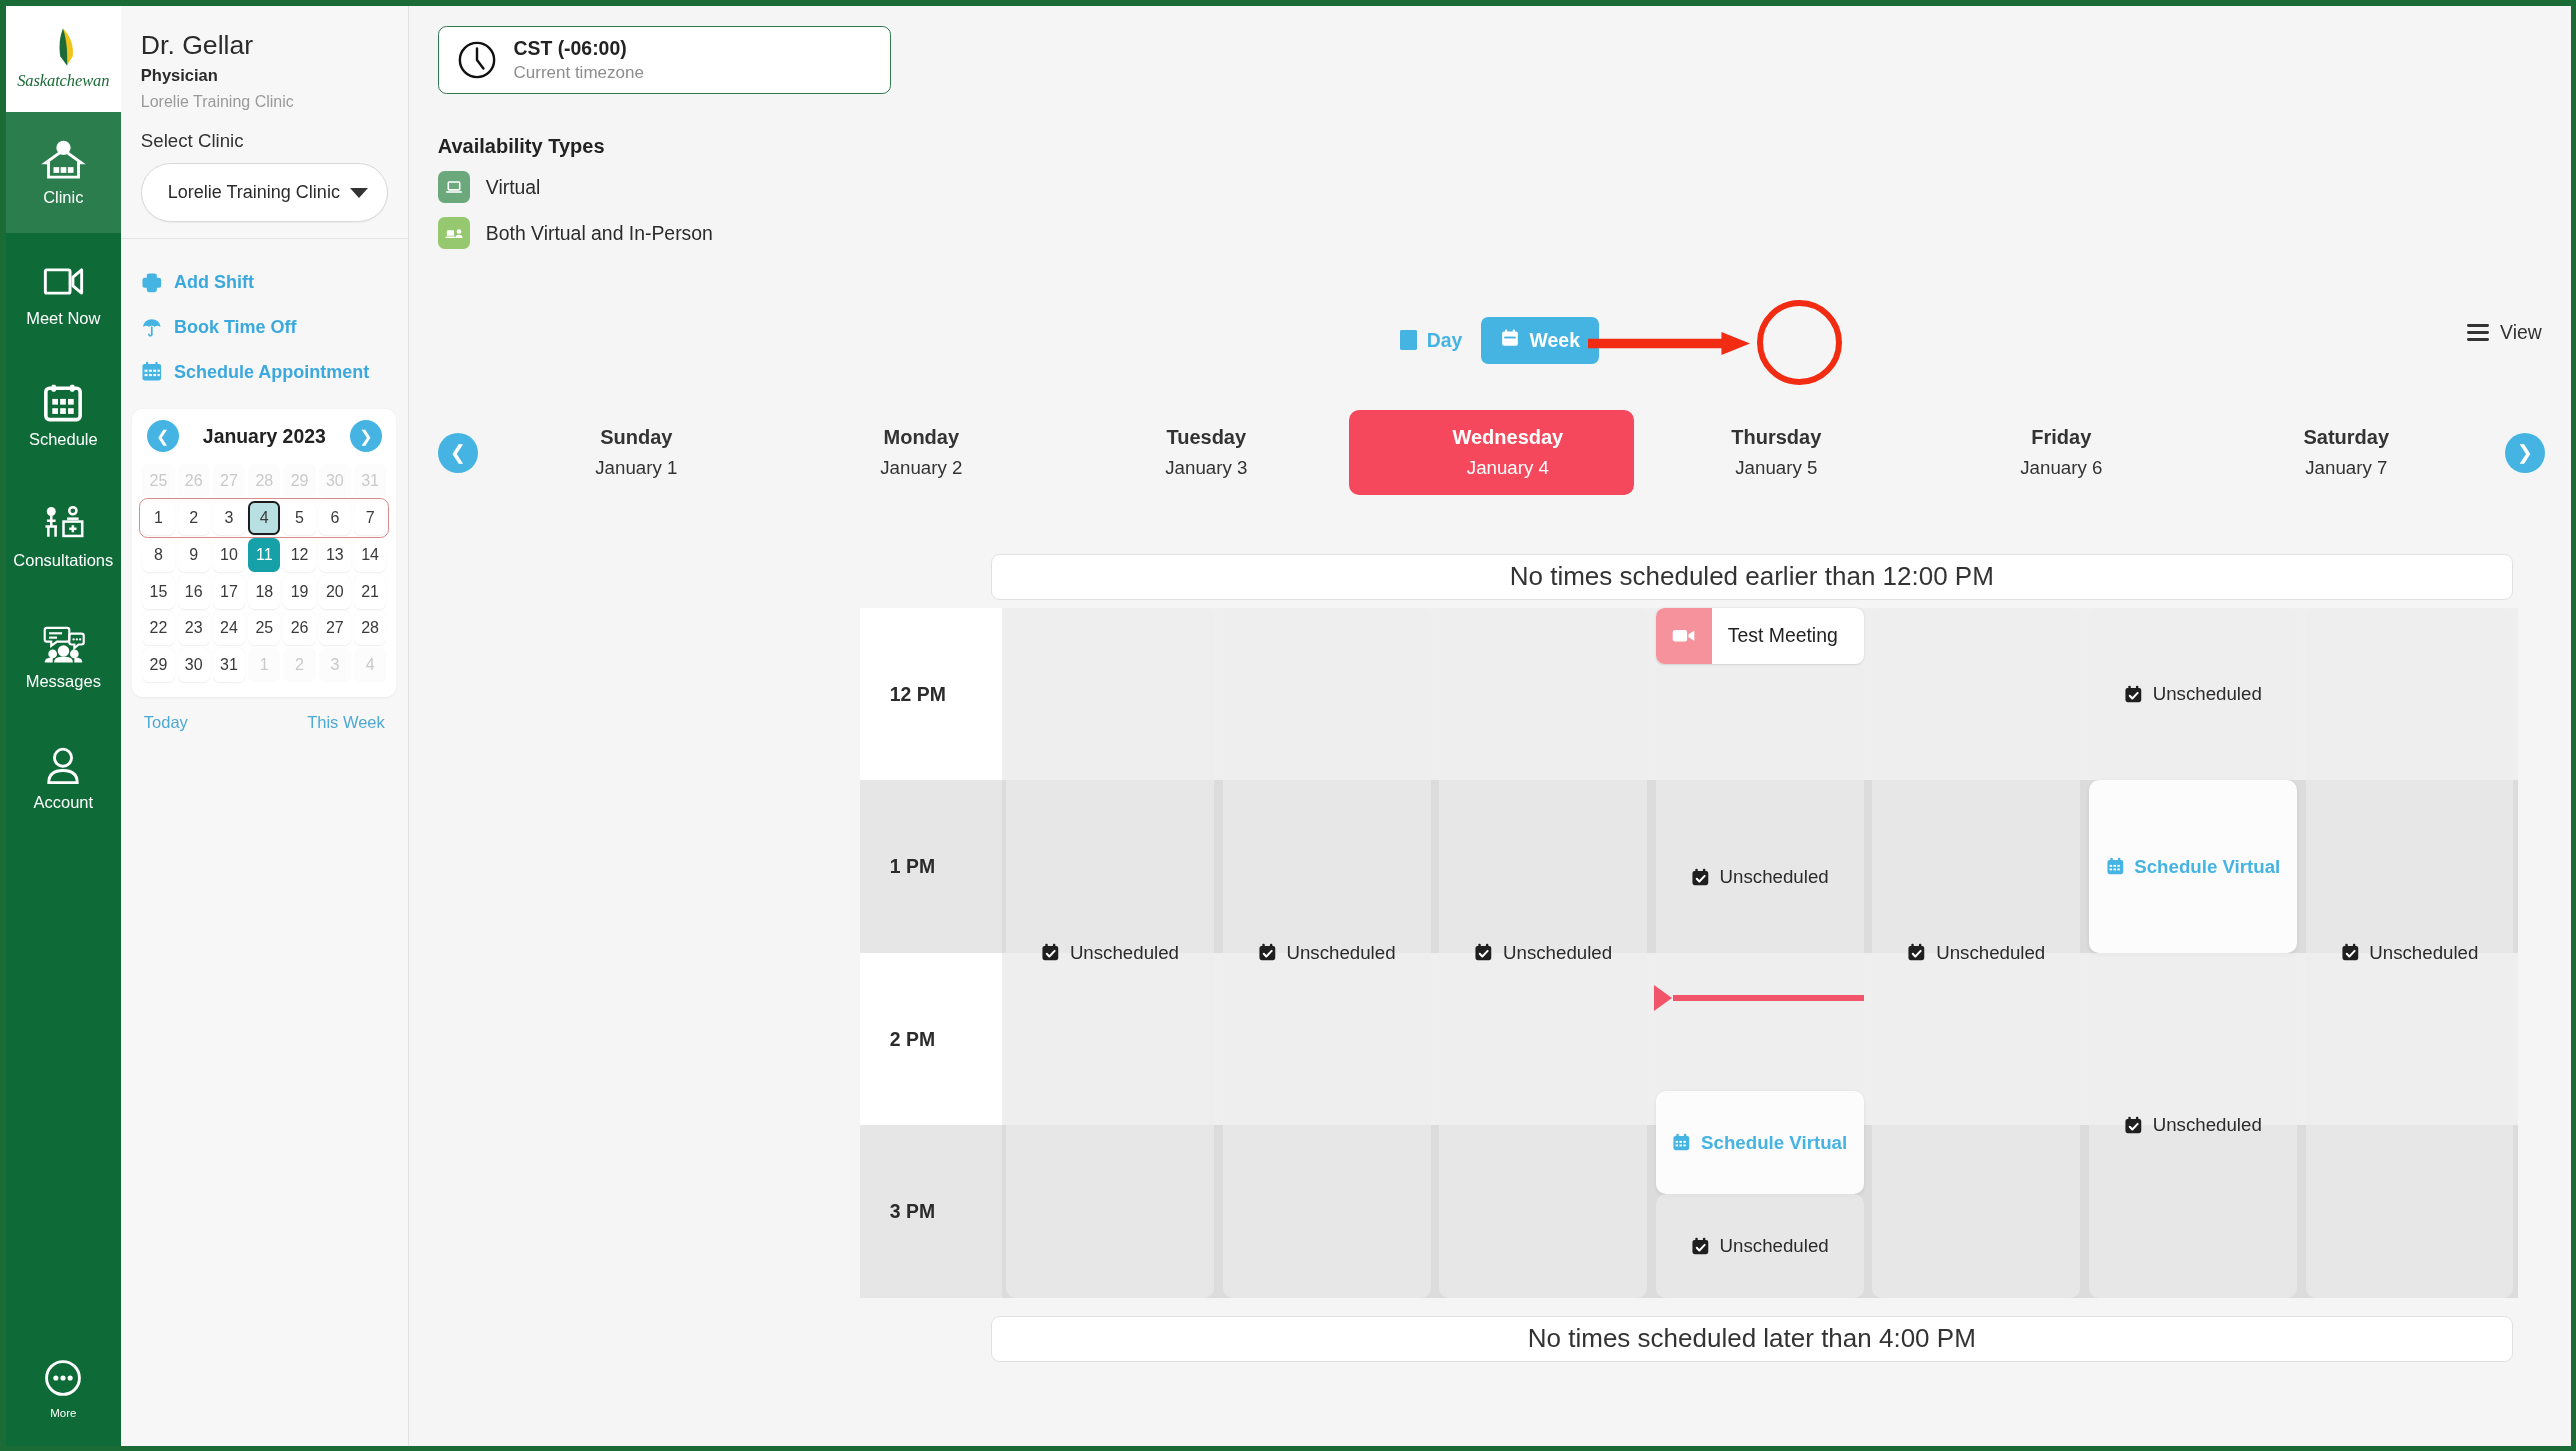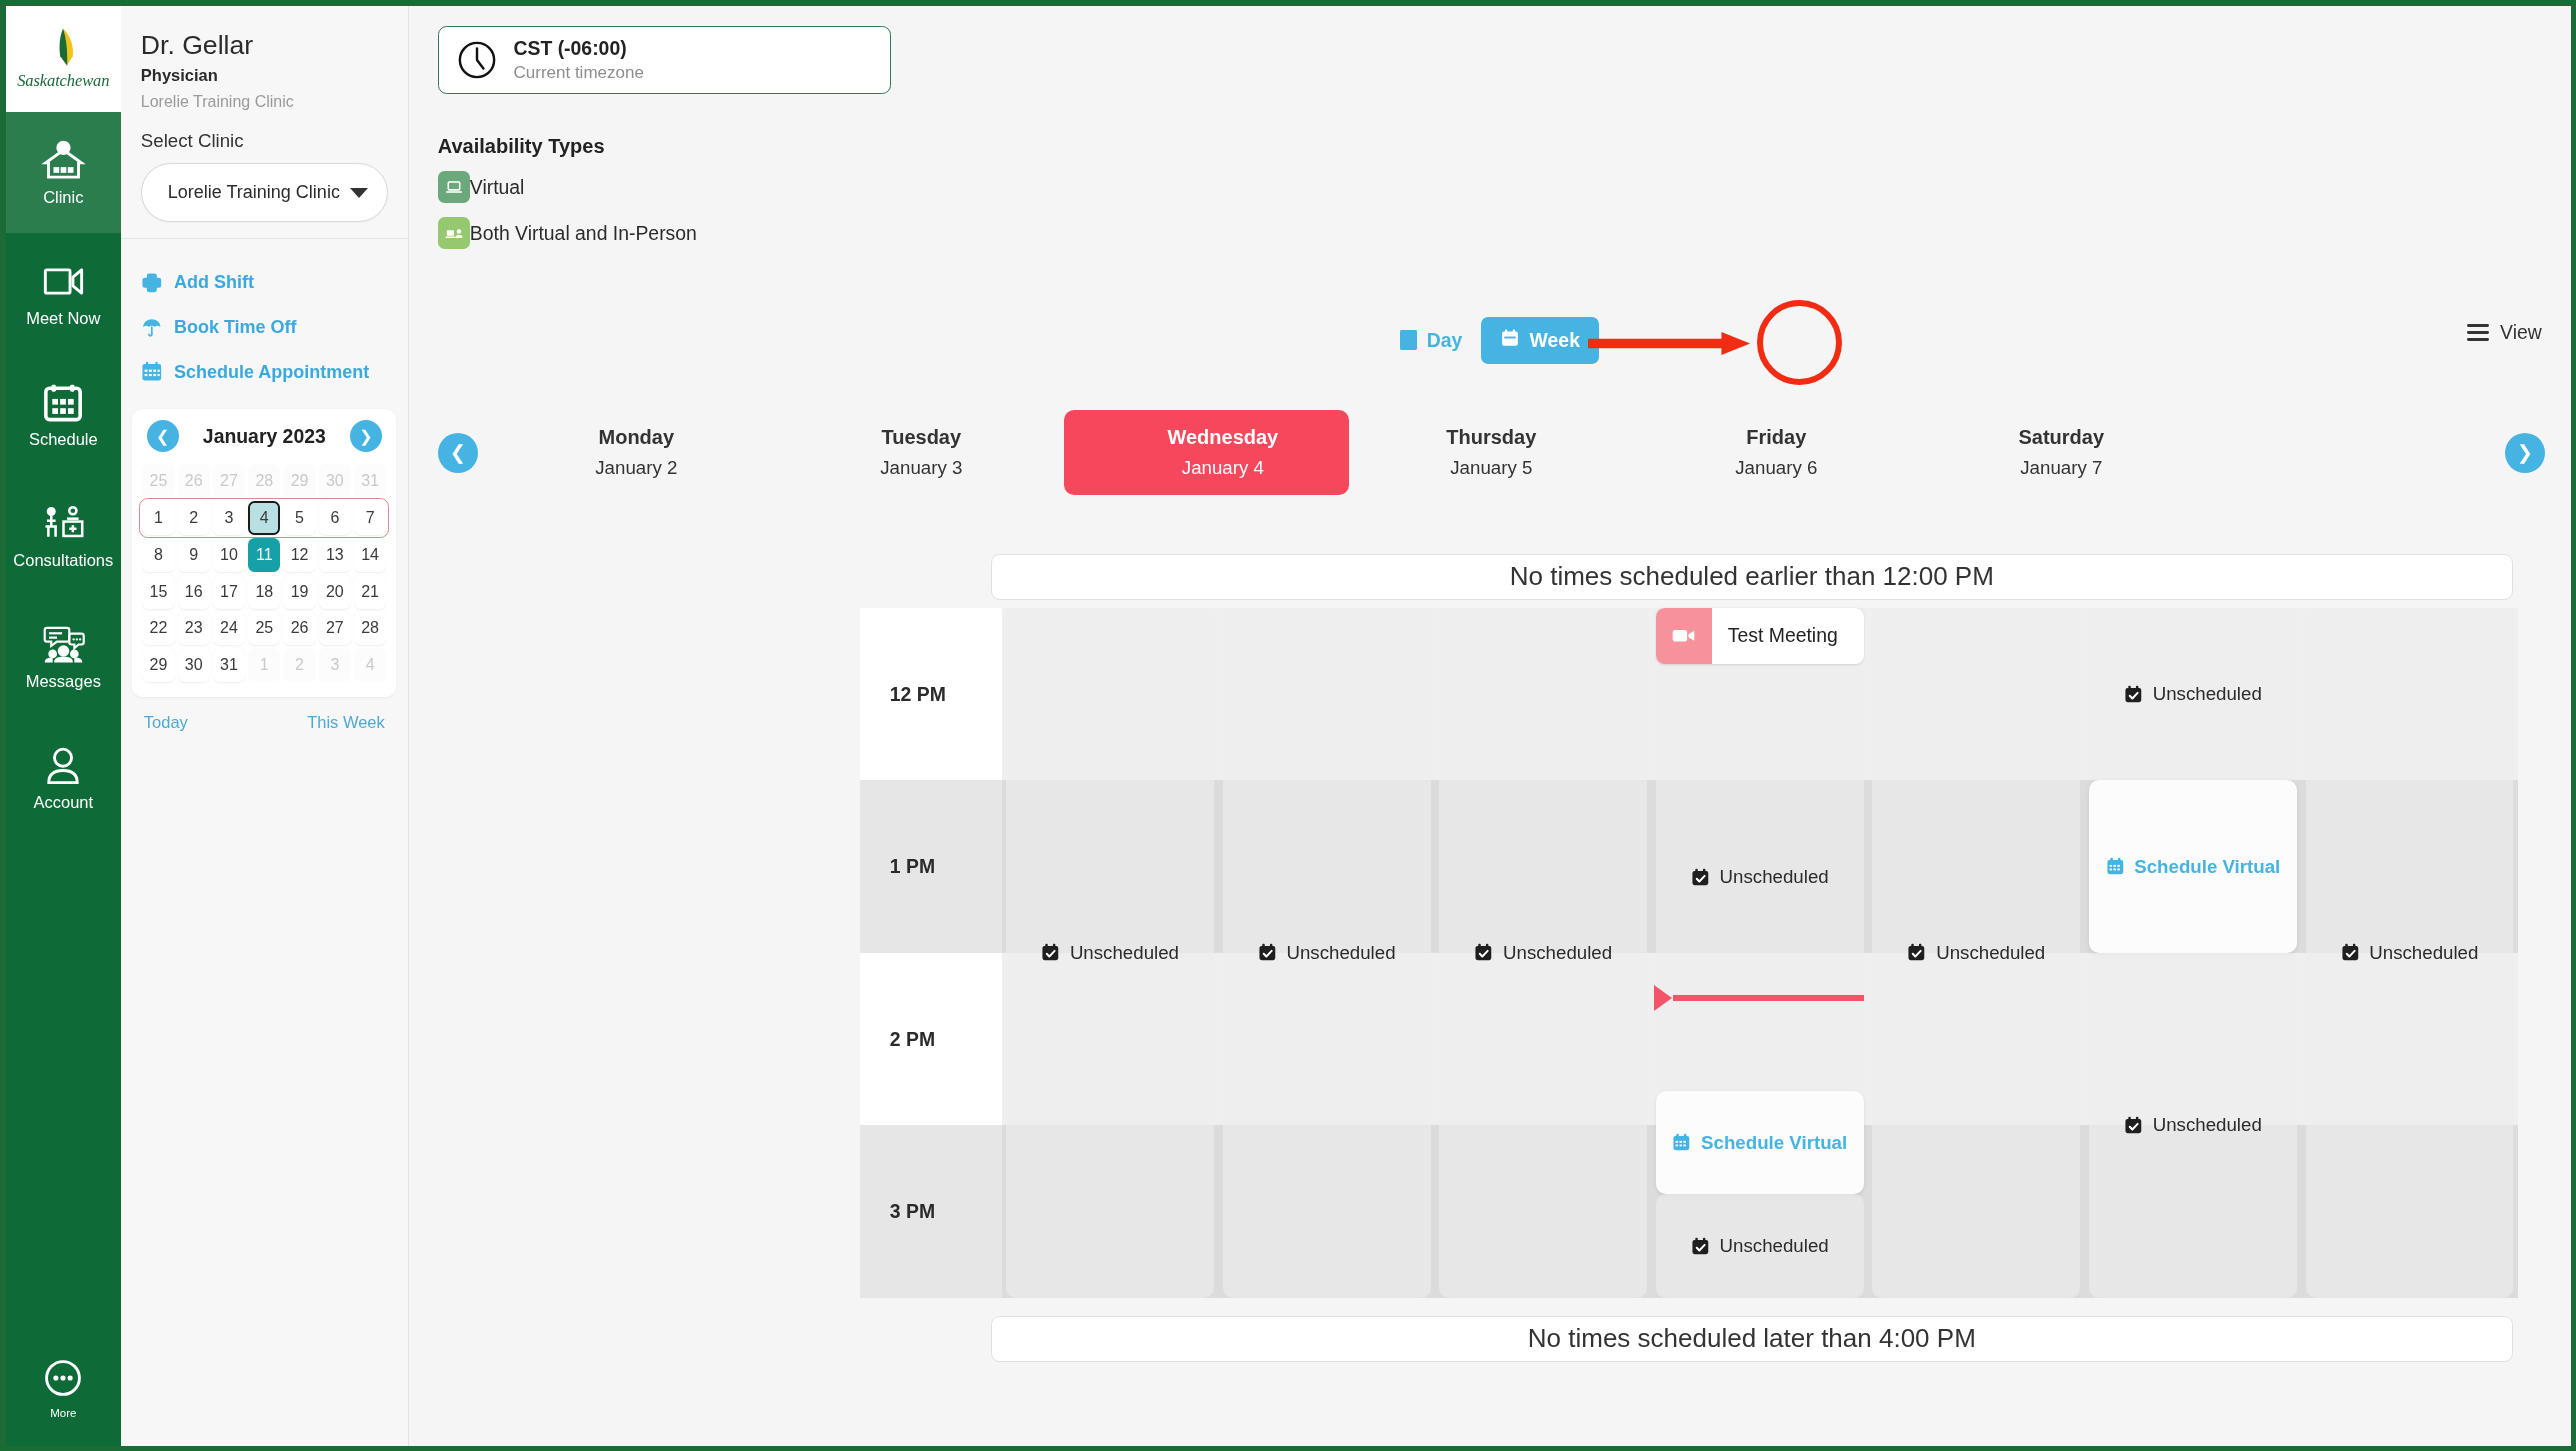--- a/index.html
+++ b/index.html
@@ -154,21 +154,21 @@
     border-radius: 8.6px;
     display: flex; align-items: center; gap: 16px;
     padding: 0 18.7px;
     cursor: pointer;
   }
   .tz .clock { width: 40px; height: 40px; flex: 0 0 40px; }
   .tz-main { font-size: 19.4px; font-weight: bold; color: #222; }
   .tz-sub { font-size: 17px; color: #8d8d8d; margin-top: 2.9px; }
 
   .avail-title { margin-top: 41px; font-size: 20px; font-weight: bold; color: #222; }
-  .avail-row { display: flex; align-items: center; margin-top: 13.7px; }
+  .avail-row { display: flex; align-items: center; gap: 16px; margin-top: 13.7px; }
   .avail-chip {
     width: 32px; height: 32px; border-radius: 6.5px;
     display:flex; align-items:center; justify-content:center;
   }
   .avail-lbl { font-size: 19.4px; color: #2b2b2b; }
 
   
   .toggle-bar {
     position: absolute; left: 0; right: 0; top: 311px;
     display: flex; align-items: center; justify-content: center;
@@ -606,20 +606,24 @@
     <div class="ann-circle"></div>
     <svg class="ann-arrow" width="165" height="29" viewBox="0 0 230 40">
       <path d="M0 20 L188 20" stroke="#f22c13" stroke-width="13"></path>
       <path d="M186 4 L226 20 L186 36 Z" fill="#f22c13"></path>
     </svg>
 
     <div class="dayhdr">
       <button class="nav-rnd">❮</button>
       <div class="days" id="days-row">
           <div class="day">
+            <div class="dw">Sunday</div>
+            <div class="dd">January 1</div>
+          </div>
+          <div class="day">
             <div class="dw">Monday</div>
             <div class="dd">January 2</div>
           </div>
           <div class="day">
             <div class="dw">Tuesday</div>
             <div class="dd">January 3</div>
           </div>
           <div class="day sel">
             <div class="dw">Wednesday</div>
             <div class="dd">January 4</div>

